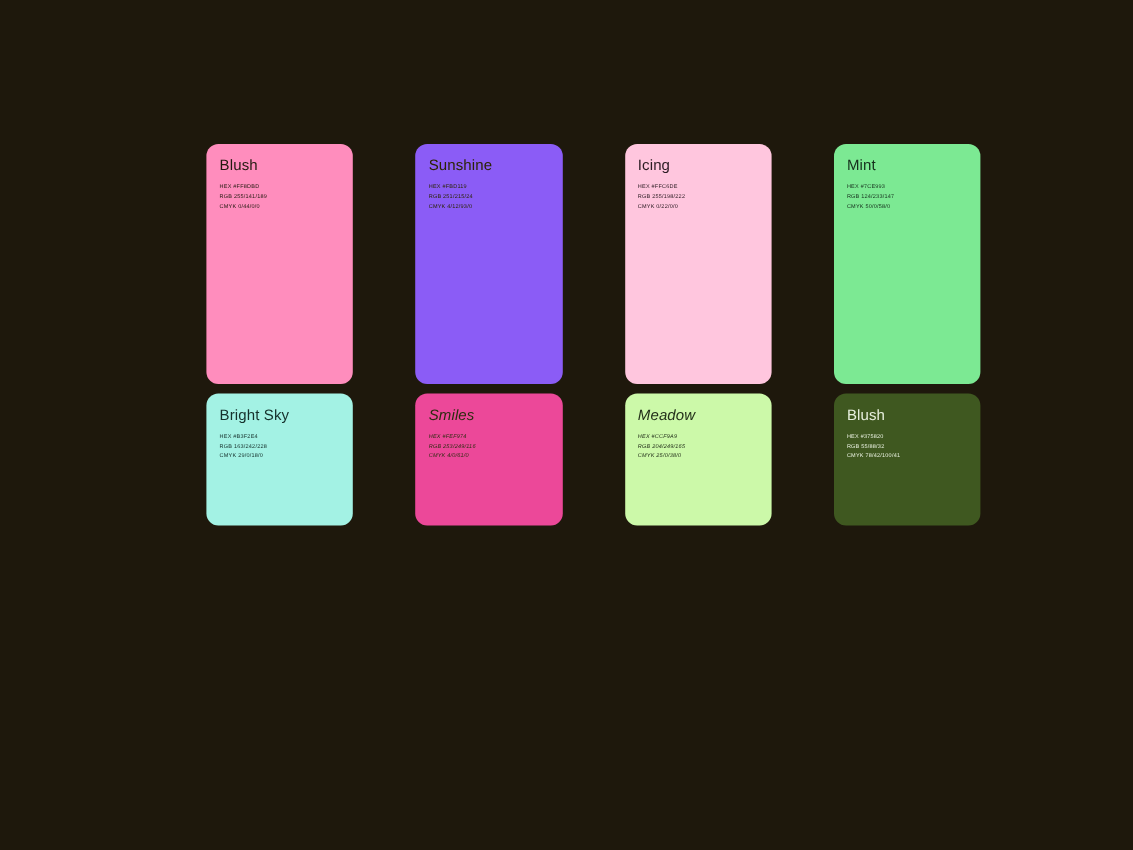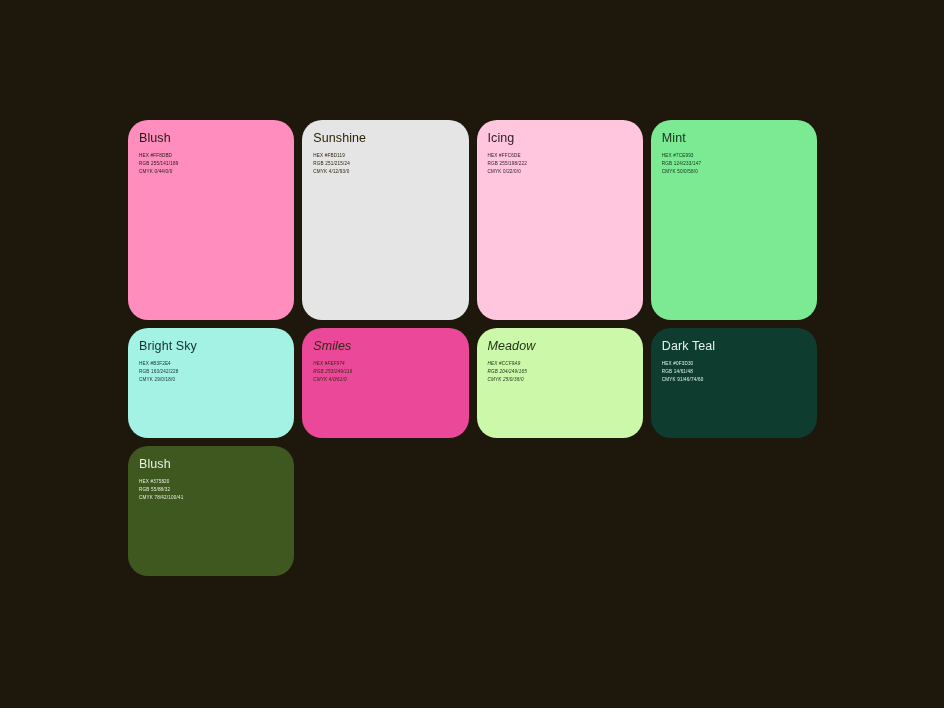--- a/index.html
+++ b/index.html
@@ -20,25 +20,26 @@
     top: 120px;
     width: 689px;
     height: 465px;
     display: grid;
     grid-template-columns: repeat(4, 1fr);
     grid-template-rows: 200px 110px 130px;
     gap: 8px 8px;
   }
 
   .swatch-card {
-    border-radius: 20px;
+    border-radius: 10px;
     padding: 12px 0 0 11px;
     box-sizing: border-box;
     overflow: hidden;
     position: relative;
+    margin-left: 44px;
   }
 
   .swatch-name {
     font-size: 12.5px;
     font-weight: 400;
     letter-spacing: 0.1px;
     line-height: 1.1;
     margin: 0 0 6px 0;
     white-space: nowrap;
   }
@@ -61,21 +62,21 @@
 
 <div id="palette-grid">
     <div class="swatch-card" style="background: rgb(255, 141, 189); color: rgb(35, 26, 16);">
       <div class="swatch-name">Blush</div>
       <div class="swatch-specs">
         <span class="spec-line">HEX #FF8DBD</span>
         <span class="spec-line">RGB 255/141/189</span>
         <span class="spec-line">CMYK 0/44/0/0</span>
       </div>
     </div>
-    <div class="swatch-card" style="background: #e5e5e5; color: rgb(43, 36, 5);">
+    <div class="swatch-card" style="background: #8b5cf6; color: rgb(43, 36, 5);">
       <div class="swatch-name">Sunshine</div>
       <div class="swatch-specs">
         <span class="spec-line">HEX #FBD119</span>
         <span class="spec-line">RGB 251/215/24</span>
         <span class="spec-line">CMYK 4/12/93/0</span>
       </div>
     </div>
     <div class="swatch-card" style="background: rgb(255, 198, 222); color: rgb(43, 27, 34);">
       <div class="swatch-name">Icing</div>
       <div class="swatch-specs">
@@ -109,28 +110,20 @@
       </div>
     </div>
     <div class="swatch-card" style="background: rgb(204, 249, 169); color: rgb(35, 48, 26); font-style: italic;">
       <div class="swatch-name">Meadow</div>
       <div class="swatch-specs">
         <span class="spec-line">HEX #CCF9A9</span>
         <span class="spec-line">RGB 204/249/165</span>
         <span class="spec-line">CMYK 25/0/38/0</span>
       </div>
     </div>
-    <div class="swatch-card" style="background: rgb(14, 61, 48); color: rgb(230, 243, 236);">
-      <div class="swatch-name">Dark Teal</div>
-      <div class="swatch-specs">
-        <span class="spec-line">HEX #0F3D30</span>
-        <span class="spec-line">RGB 14/61/48</span>
-        <span class="spec-line">CMYK 91/46/74/60</span>
-      </div>
-    </div>
     <div class="swatch-card" style="background: rgb(63, 88, 32); color: rgb(232, 240, 222);">
       <div class="swatch-name">Blush</div>
       <div class="swatch-specs">
         <span class="spec-line">HEX #375820</span>
         <span class="spec-line">RGB 55/88/32</span>
         <span class="spec-line">CMYK 78/42/100/41</span>
       </div>
     </div>
   </div>
 

